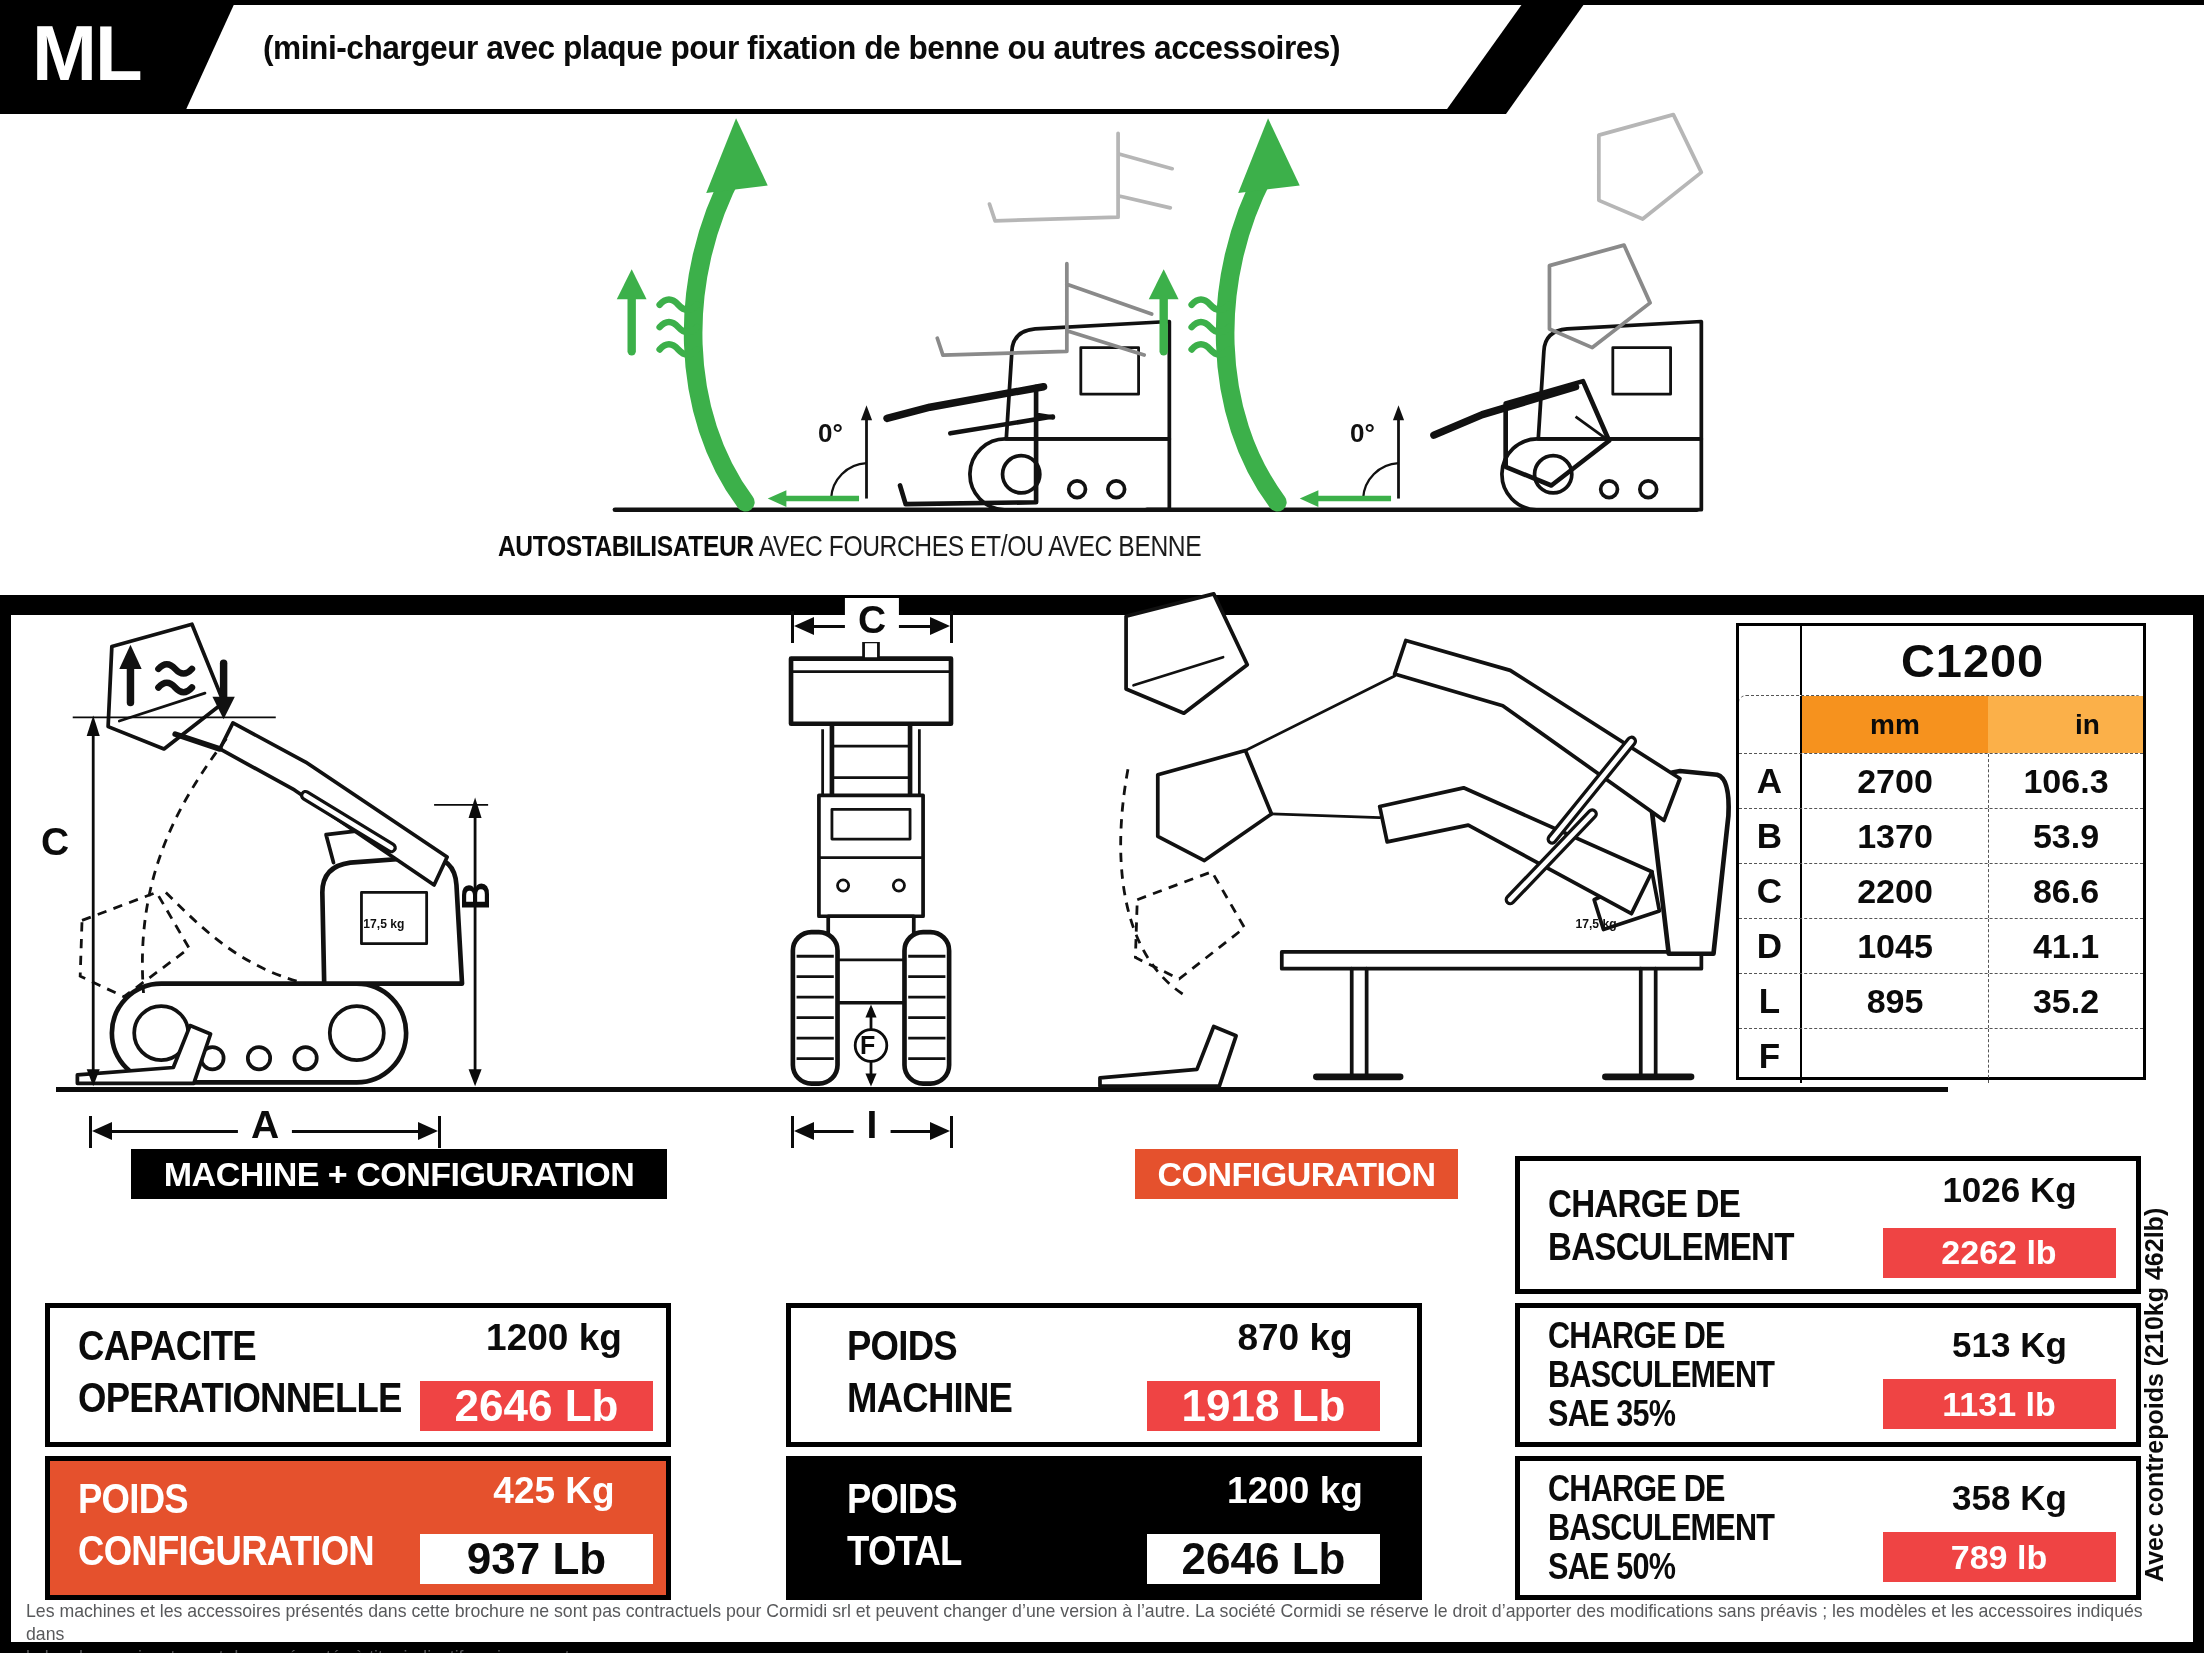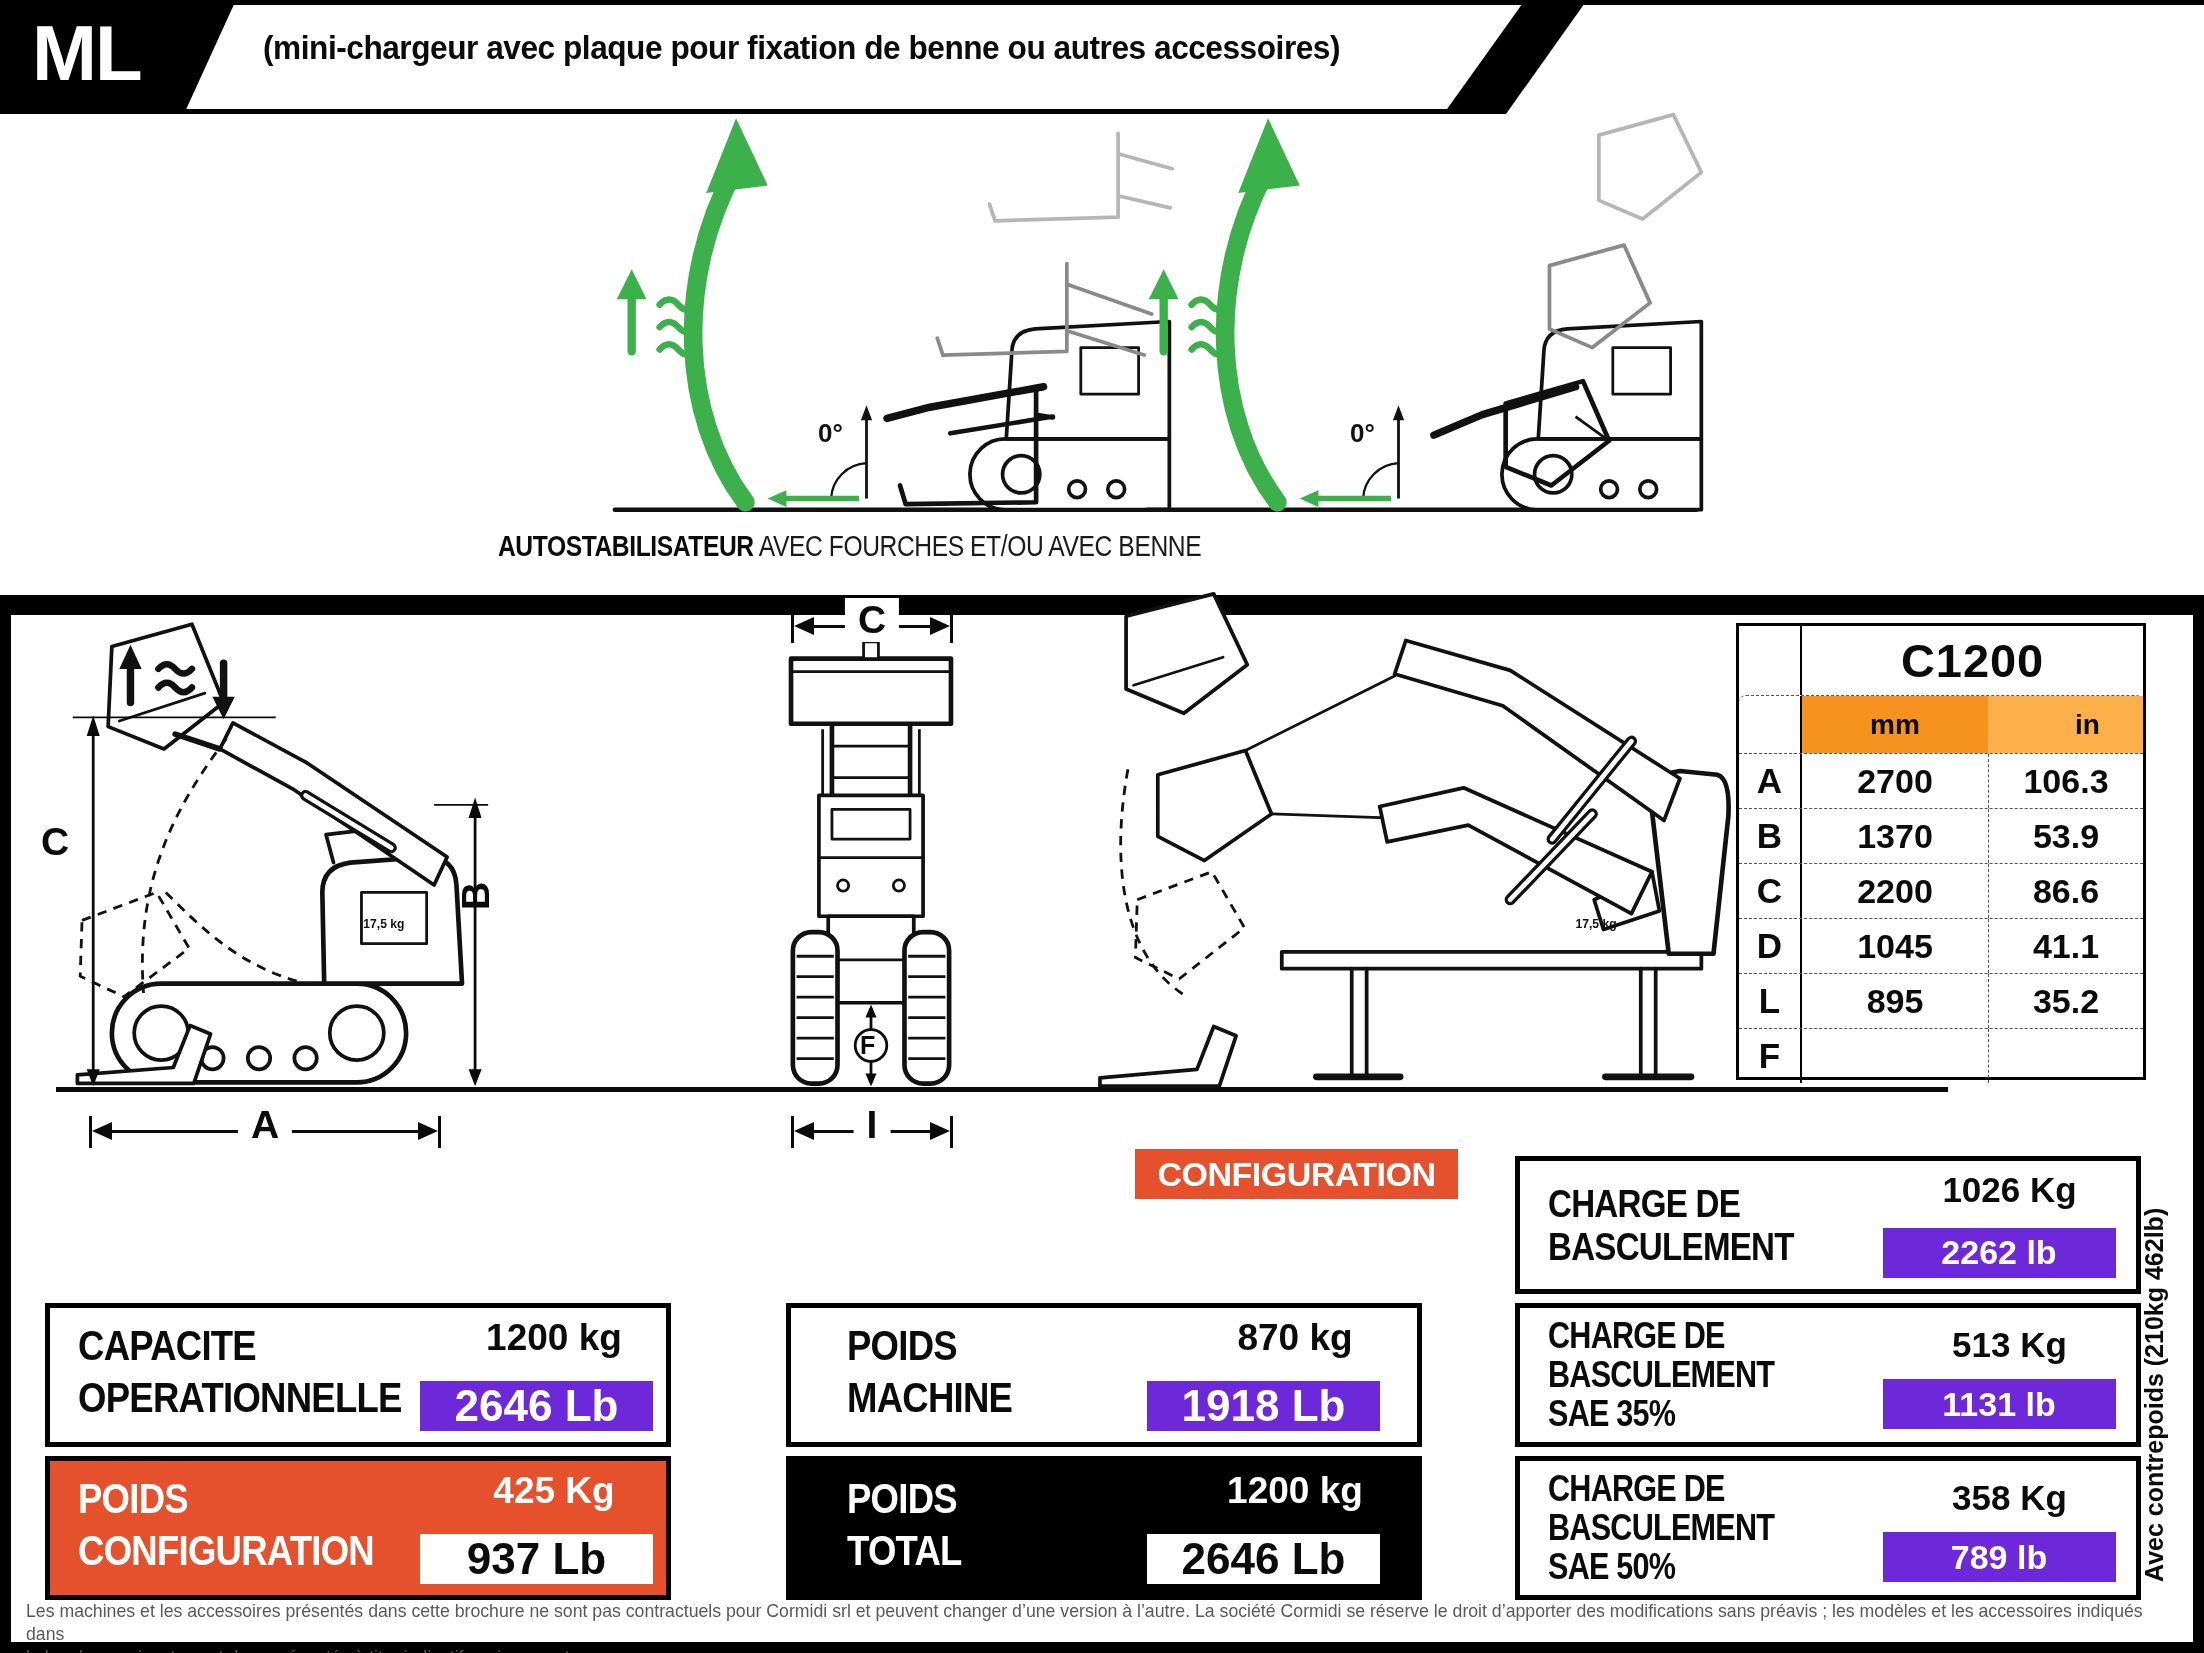--- a/index.html
+++ b/index.html
@@ -71,21 +71,21 @@
 
   
   .spec-box{border:5.6px solid #000;box-sizing:border-box;background:#fff;}
   .spec-box .titles{position:absolute;left:28px;top:11.2px;}
   .spec-box .tl{font-size:43px;font-weight:800;line-height:52px;letter-spacing:-0.9px;white-space:nowrap;}
   .spec-box .tl3{font-size:36px;font-weight:800;line-height:39px;letter-spacing:-0.9px;white-space:nowrap;}
   .spec-box .metric{position:absolute;top:9.3px;font-size:37px;font-weight:800;
      text-align:center;white-space:nowrap;}
   .spec-box .badge{position:absolute;height:50px;display:flex;align-items:center;
      justify-content:center;font-size:44px;font-weight:800;}
-  .badge-gray{background:#6d28d9;color:#fff;margin-top:12px;}
+  .badge-gray{background:#ef4444;color:#fff;margin-top:12px;}
   .badge-white{background:#fff;color:#0b0b0b;}
   .box-orange{background:#e5512d;color:#fff;}
   .box-black{background:#000;color:#fff;}
 
   
   #footer{left:26px;top:1600px;width:2125px;font-size:17.7px;line-height:23px;color:#58595b;}
   #side-note{left:2140px;top:1149px;width:48px;height:492px;
      writing-mode:vertical-rl;transform:rotate(180deg);
      font-size:25px;font-weight:800;color:#0b0b0b;text-align:center;white-space:nowrap;}
 
@@ -368,20 +368,21 @@
       <div class="tcell-mm">895</div>
       <div class="tcell-in">35.2</div>
     </div>
     <div class="trow trow-data">
       <div class="tcell-label">F</div>
       <div class="tcell-mm"></div>
       <div class="tcell-in"></div>
     </div>
   </div>
 
+  <div class="abs section-label" style="left:131px;top:1149px;width:536px;background:#000;">MACHINE + CONFIGURATION</div>
   <div class="abs section-label" style="left:1135px;top:1149px;width:323px;background:#e5512d;">CONFIGURATION</div>
 
   <div class="abs spec-box" style="left:45px;top:1303px;width:626px;height:144px;">
     <div class="titles">
       <div class="tl cond">CAPACITE</div>
       <div class="tl cond">OPERATIONNELLE</div>
     </div>
     <div class="metric" style="left:392px;width:224px;">1200 kg</div>
     <div class="badge badge-gray" style="right:13px;bottom:11.2px;width:233px;">2646 Lb</div>
   </div>

